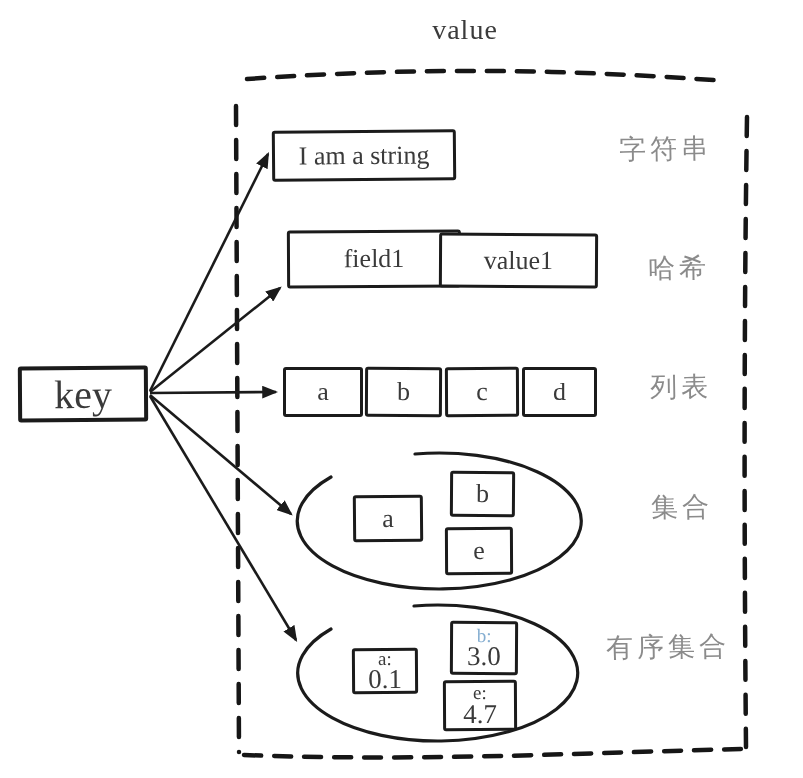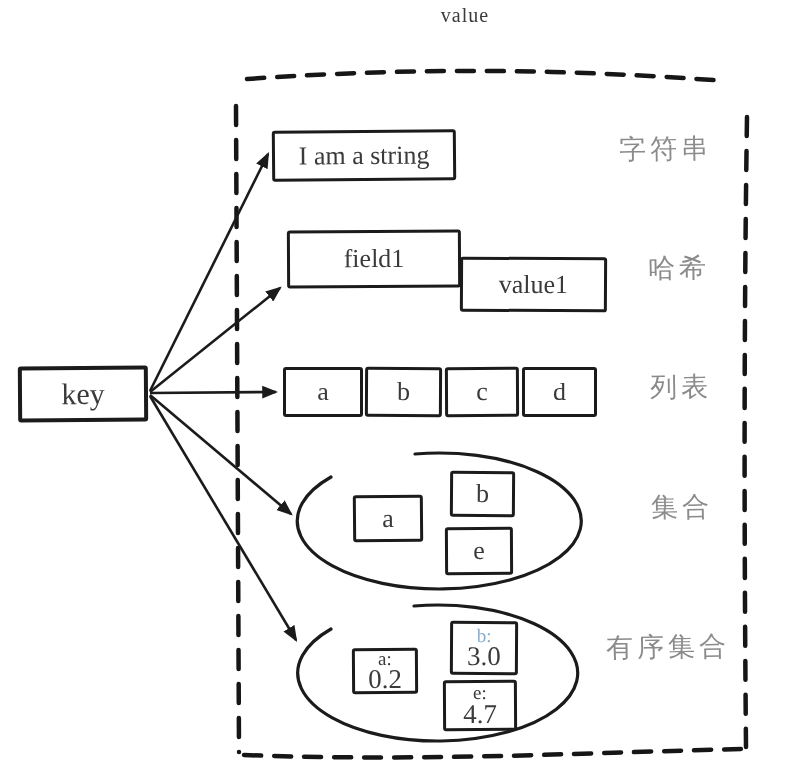--- a/index.html
+++ b/index.html
@@ -2,32 +2,32 @@
 <html><head>
 <meta charset="utf-8">
 <style>
   html,body{margin:0;padding:0;background:#ffffff;}
   .canvas{
     position:relative;width:803px;height:778px;background:#ffffff;overflow:hidden;
     font-family:"Liberation Serif","DejaVu Serif",serif;color:#333;
   }
   .overlay{position:absolute;left:0;top:0;width:803px;height:778px;}
   .title{
-    position:absolute;left:400px;top:4px;width:130px;text-align:center;
-    font-size:20px;color:#3b3b3b;letter-spacing:1px;
+    position:absolute;left:400px;top:14px;width:130px;text-align:center;
+    font-size:28px;color:#3b3b3b;letter-spacing:1px;
   }
   .hbox{
     position:absolute;box-sizing:border-box;border:3px solid #1b1b1b;border-radius:3px;
     display:flex;align-items:center;justify-content:center;background:#fff;
     font-size:26px;color:#3a3a3a;
   }
-  .key-box{left:18px;top:366px;width:130px;height:56px;border-width:4px;transform:rotate(-0.4deg);font-size:30px;}
+  .key-box{left:18px;top:366px;width:130px;height:56px;border-width:4px;transform:rotate(-0.4deg);font-size:40px;}
   .string-box{left:272px;top:130px;width:184px;height:51px;transform:rotate(-0.5deg);border-width:3.5px;}
   .cell-f1{left:287px;top:230px;width:174px;height:58px;transform:rotate(-0.3deg);}
-  .cell-v1{left:460px;top:233px;width:147px;height:55px;transform:rotate(0.3deg);margin-top:24px;}
+  .cell-v1{left:439px;top:233px;width:159px;height:55px;transform:rotate(0.3deg);}
   .cell-f2{left:288px;top:291px;width:171px;height:53px;transform:rotate(0.2deg);}
   .cell-v2{left:464px;top:293px;width:157px;height:52px;transform:rotate(-0.2deg);}
   .list-a{left:283px;top:367px;width:80px;height:50px;}
   .list-b{left:365px;top:367px;width:77px;height:50px;transform:rotate(0.3deg);}
   .list-c{left:445px;top:367px;width:74px;height:50px;transform:rotate(-0.3deg);}
   .list-d{left:522px;top:367px;width:75px;height:50px;}
   .set-a{left:353px;top:495px;width:70px;height:47px;transform:rotate(-0.5deg);}
   .set-b{left:450px;top:471px;width:65px;height:46px;transform:rotate(0.4deg);}
   .set-e{left:445px;top:527px;width:68px;height:48px;transform:rotate(-0.3deg);}
   .zbox{flex-direction:column;line-height:0.92;}
@@ -87,21 +87,21 @@
   <div class="hbox list-b">b</div>
   <div class="hbox list-c">c</div>
   <div class="hbox list-d">d</div>
 
   <div class="hbox set-a">a</div>
   <div class="hbox set-b">b</div>
   <div class="hbox set-e">e</div>
 
   <div class="hbox zbox z-a">
     <span class="z-name">a:</span>
-    <span class="z-score">0.2</span>
+    <span class="z-score">0.1</span>
   </div>
   <div class="hbox zbox z-b">
     <span class="z-name z-name-blue">b:</span>
     <span class="z-score">3.0</span>
   </div>
   <div class="hbox zbox z-e">
     <span class="z-name">e:</span>
     <span class="z-score">4.7</span>
   </div>
 

